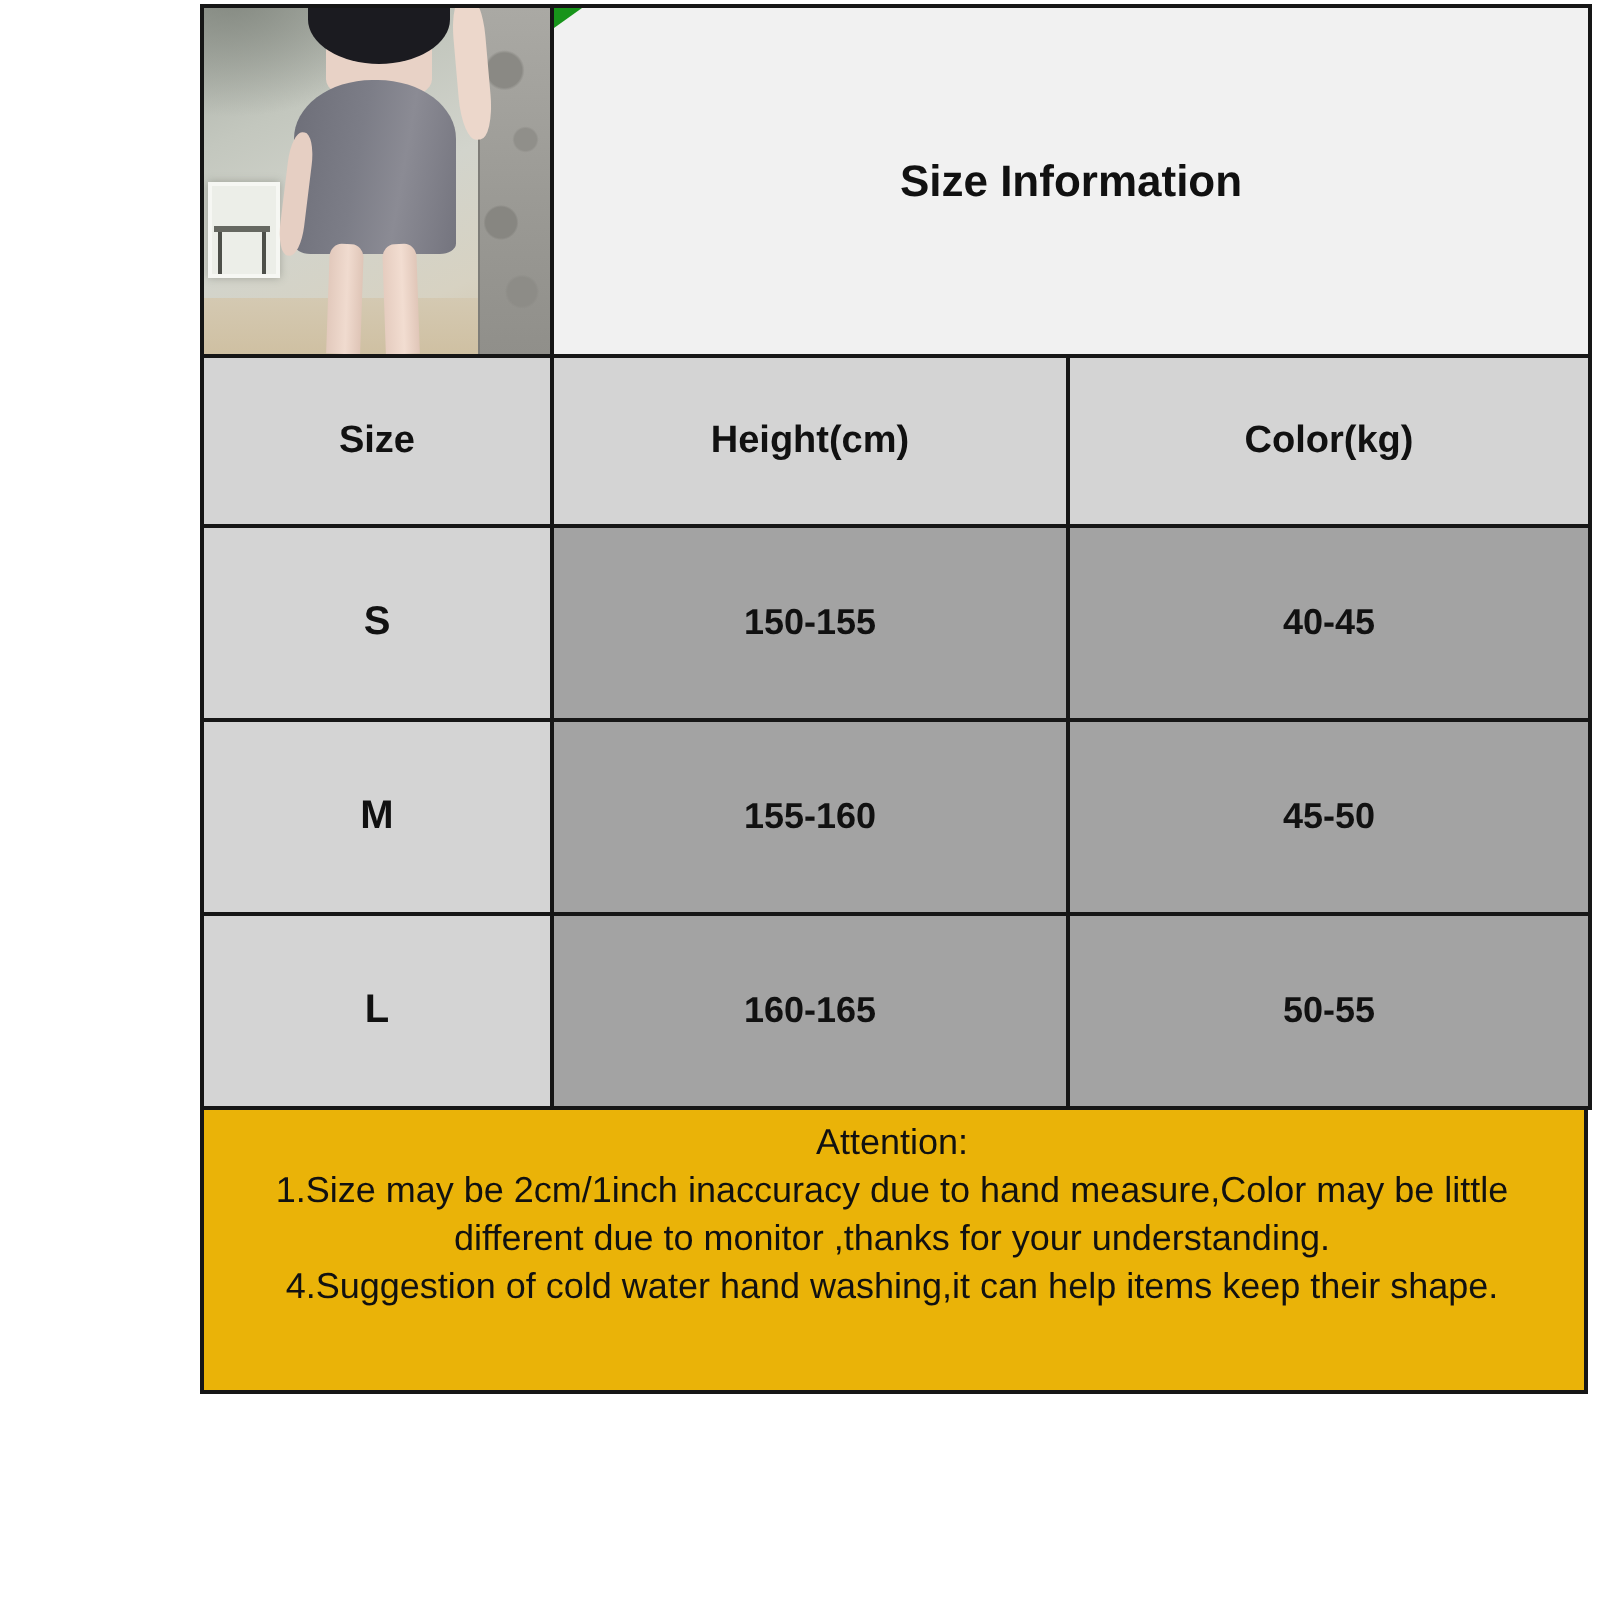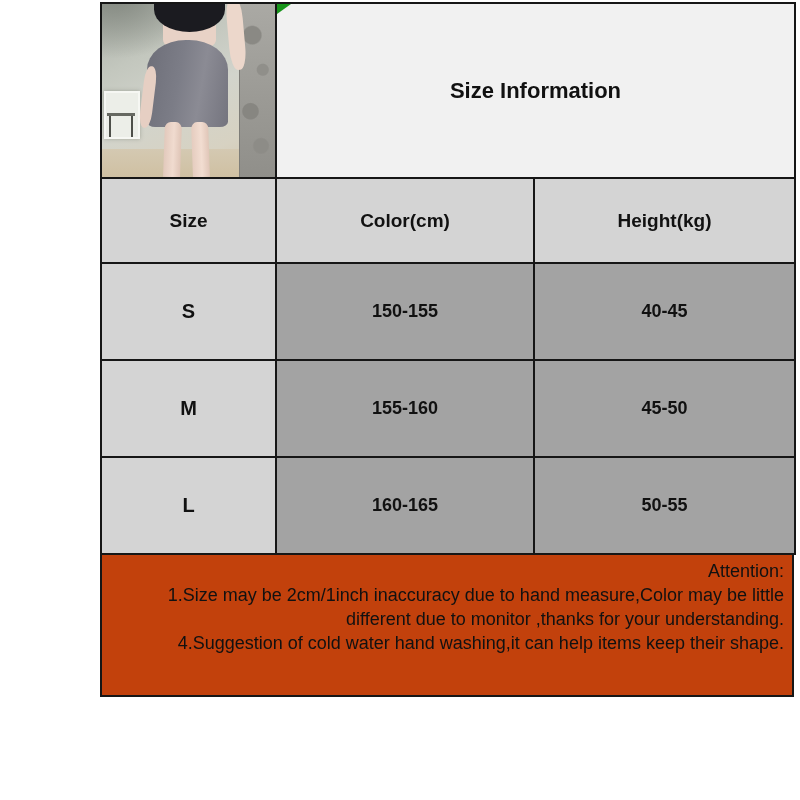--- a/index.html
+++ b/index.html
@@ -125,25 +125,25 @@
     background:#e6cfc3; border-radius:45%/25%;
     transform:rotate(7deg);
   }
 
   
   .attention {
     width:694px;
     min-height:144px;
     border:2px solid #161616;
     margin-top:-2px;
-    background:#c2410c;
+    background:#eab308;
     padding:4px 8px 6px 6px;
     font-size:18px;
     line-height:24px;
-    text-align:right;
+    text-align:center;
   }
 </style>
 </head>
 <body>
 
 <div class="sheet">
 
   <table class="size-table">
     <colgroup>
         <col class="c1">
@@ -170,22 +170,22 @@
         </div>
       </td>
       <td class="title-cell" colspan="2">
         <div class="corner-accent"></div>
         <span>Size Information</span>
       </td>
     </tr>
 
     <tr class="head-row">
       <td class="size-head">Size</td>
-      <td>Color(cm)</td>
-      <td>Height(kg)</td>
+      <td>Height(cm)</td>
+      <td>Color(kg)</td>
     </tr>
 
     <tr class="data-row">
       <td class="size-col">S</td>
       <td>150-155</td>
       <td>40-45</td>
     </tr>
     <tr class="data-row">
       <td class="size-col">M</td>
       <td>155-160</td>

